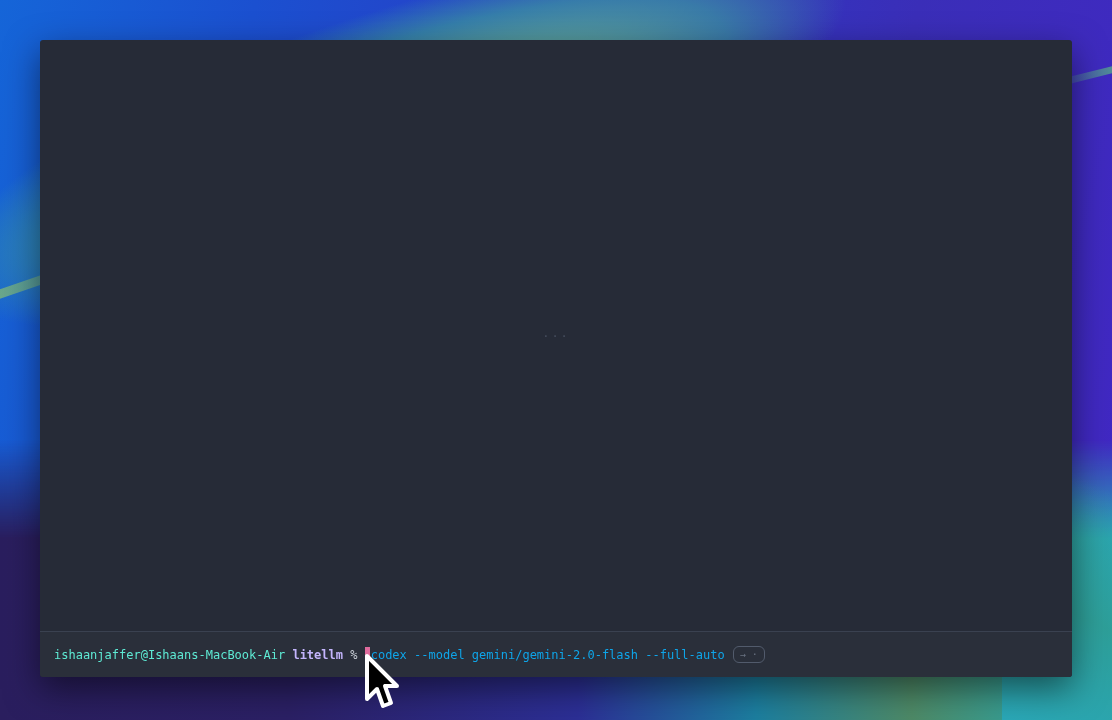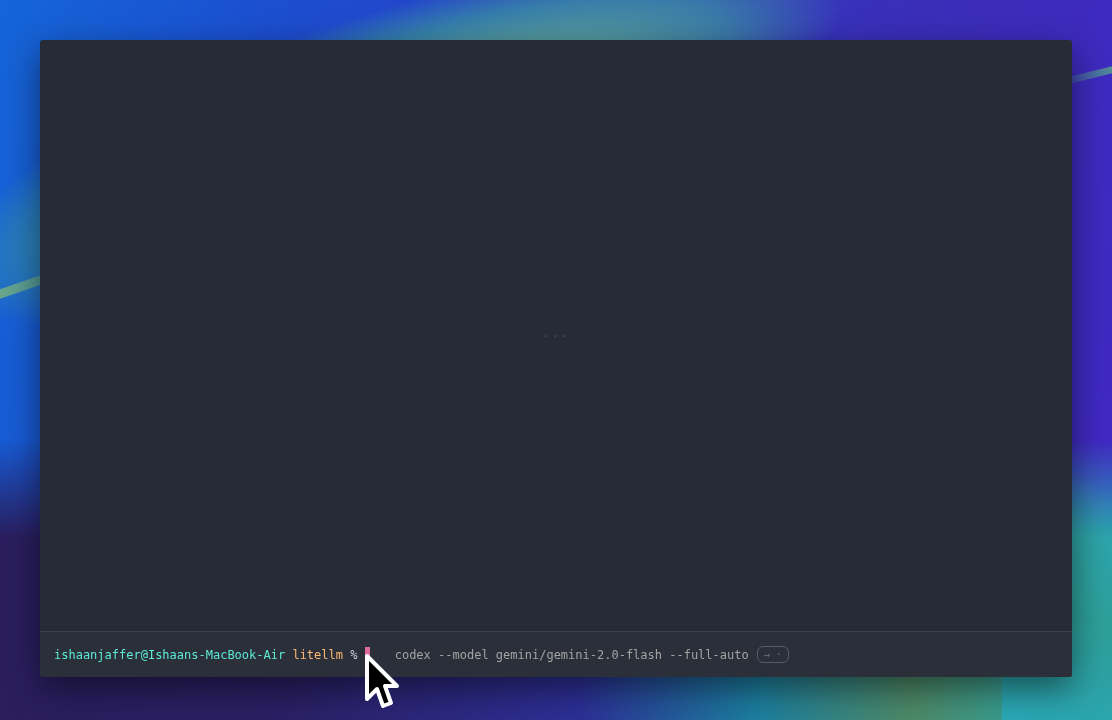--- a/index.html
+++ b/index.html
@@ -87,30 +87,30 @@
     flex: 0 0 45px;
     background: #2a2f3a;
     display: flex;
     align-items: center;
     padding-left: 14px;
     white-space: pre;
     font-size: 12px;
     border-radius: 0 0 3px 3px;
   }
   .prompt-user { color: #5eead4; }
-  .prompt-dir  { color: #fdba74; font-weight: normal; }
+  .prompt-dir  { color: #c4b5fd; font-weight: bold; }
   .prompt-sym  { color: #ccd2da; }
   .text-cursor {
     display: inline-block;
     width: 5px; height: 15px;
     background: #df6b9d;
     vertical-align: text-bottom;
     margin-right: 1px;
   }
-  .suggestion { color: #a3a3a3; padding-left: 24px; }
+  .suggestion { color: #0ea5e9; }
   .hint-badge {
     display: inline-flex;
     align-items: center;
     justify-content: center;
     margin-left: 8px;
     height: 15px;
     padding: 0 6px;
     border: 1px solid #525b6c;
     border-radius: 6px;
     color: #6a7383;

